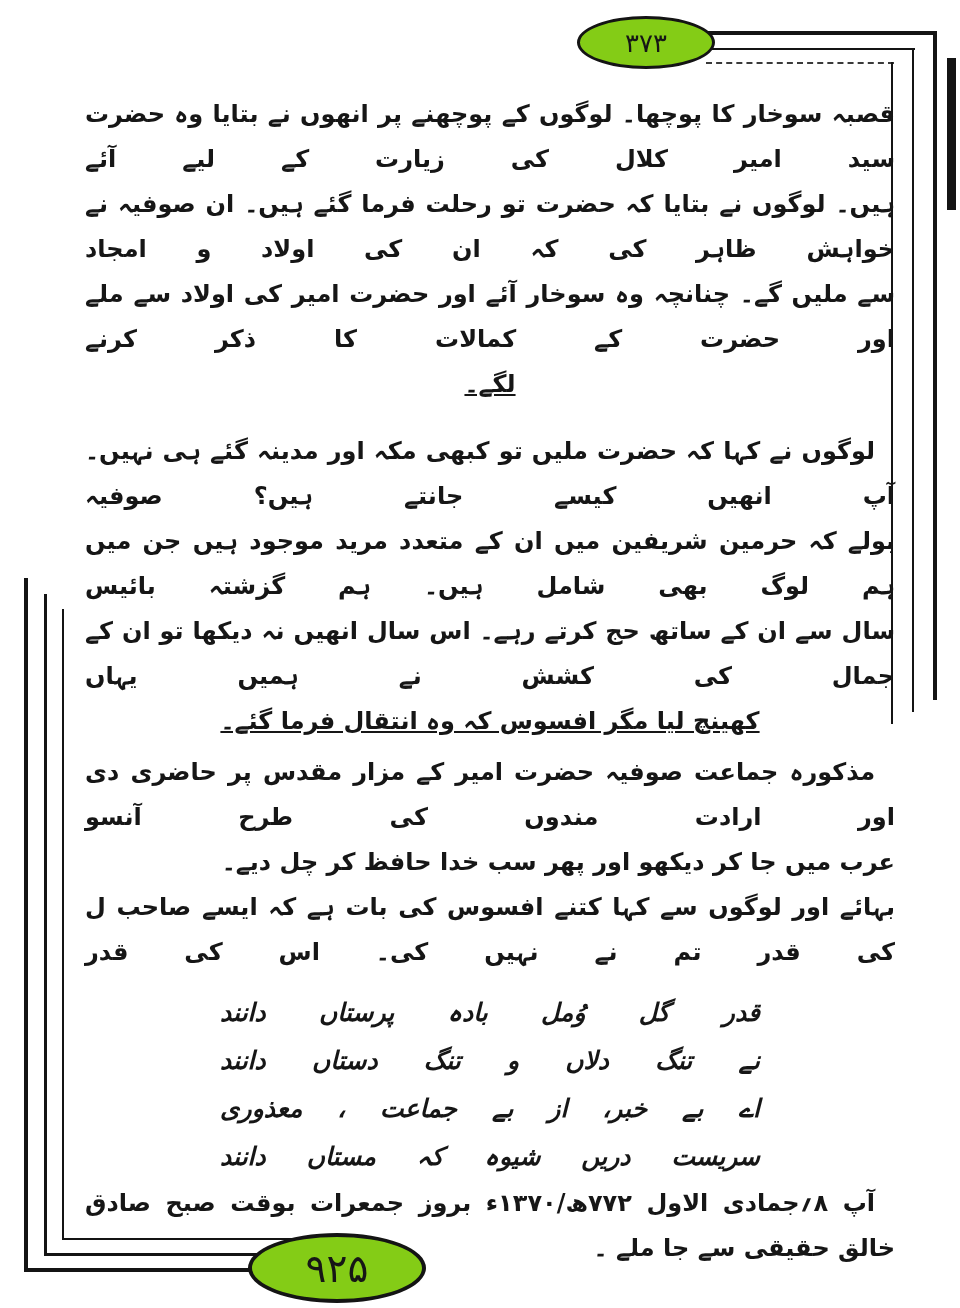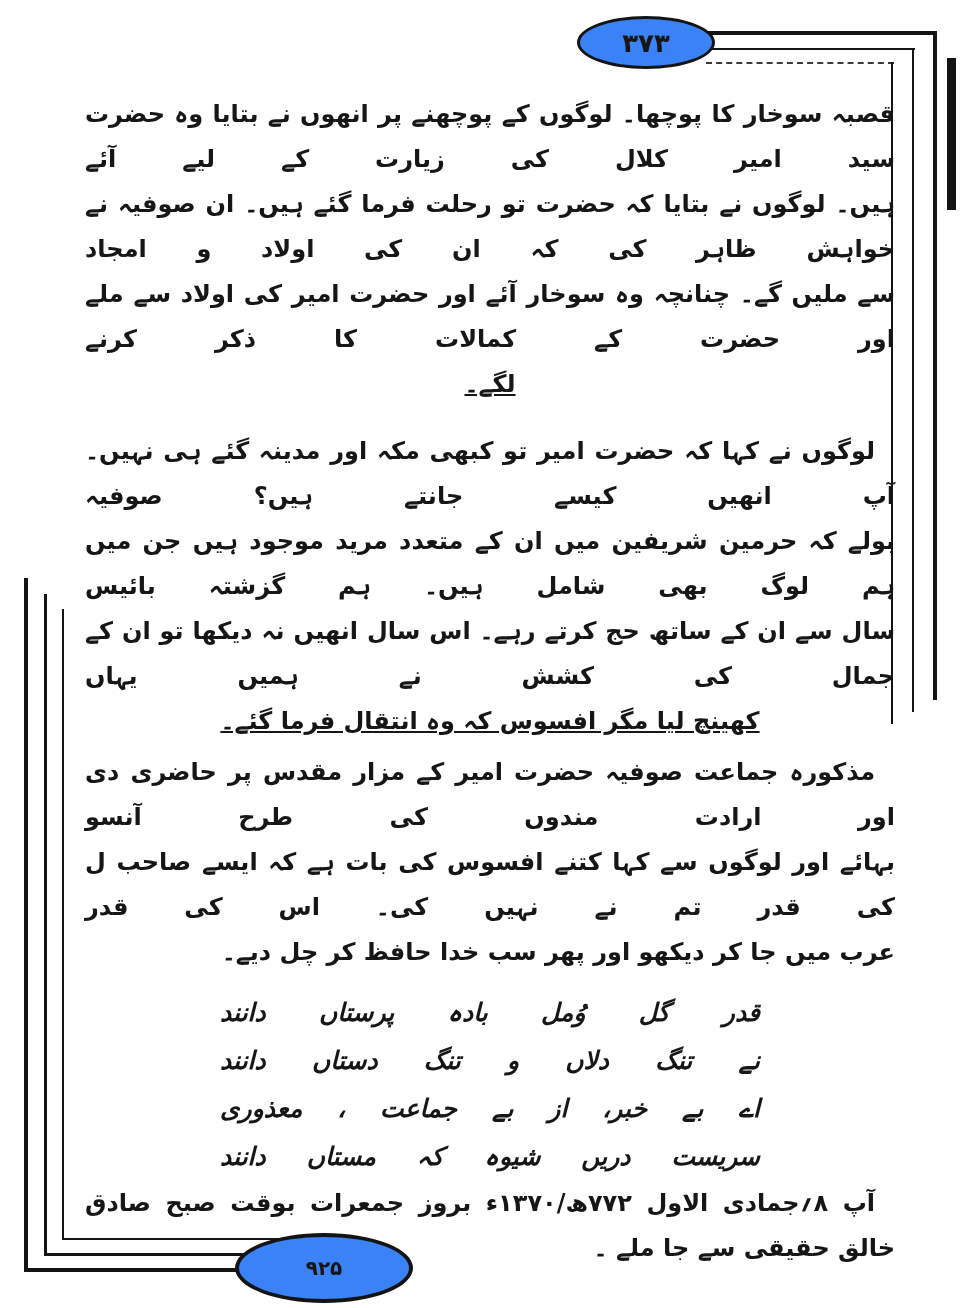--- a/index.html
+++ b/index.html
@@ -7,24 +7,24 @@
     width:960px;height:1308px;position:relative;background:#ffffff;
     font-family:"DejaVu Sans", sans-serif;color:#161616;overflow:hidden;
   }
   
   .rule{position:absolute;background:#141414;}
   .rule-dashed{position:absolute;border-top:2px dashed #3a3a3a;background:none;}
   
   .cartouche{
     position:absolute;border:3px solid #141414;border-radius:50%;
     display:flex;align-items:center;justify-content:center;
-    background:#3b82f6;font-weight:bold;z-index:5;
+    background:#84cc16;font-weight:normal;z-index:5;
   }
   .cartouche.top{left:577px;top:16px;width:132px;height:47px;font-size:26px;}
-  .cartouche.bottom{left:235px;top:1233px;width:170px;height:62px;border-width:4px;font-size:20px;}
+  .cartouche.bottom{left:248px;top:1233px;width:170px;height:62px;border-width:4px;font-size:39px;}
   
   .text-block{
     position:absolute;top:92px;left:85px;width:810px;
     direction:rtl;font-weight:700;
   }
   .line{
     font-size:24px;line-height:45px;
     text-align:justify;text-align-last:justify;
   }
   .last-right{text-align-last:right;}
@@ -63,29 +63,29 @@
 </div>
 
 <div class="text-block">
   <div class="para">
       <div class="line">قصبہ سوخار کا پوچھا۔ لوگوں کے پوچھنے پر انھوں نے بتایا وہ حضرت سید امیر کلال کی زیارت کے لیے آئے</div>
       <div class="line">ہیں۔ لوگوں نے بتایا کہ حضرت تو رحلت فرما گئے ہیں۔ ان صوفیہ نے خواہش ظاہر کی کہ ان کی اولاد و امجاد</div>
       <div class="line">سے ملیں گے۔ چنانچہ وہ سوخار آئے اور حضرت امیر کی اولاد سے ملے اور حضرت کے کمالات کا ذکر کرنے</div>
       <div class="line last-center">لگے۔</div>
     </div>
   <div class="para mt-l indent">
-      <div class="line">لوگوں نے کہا کہ حضرت امیر تو کبھی مکہ اور مدینہ گئے ہی نہیں۔ آپ انھیں کیسے جانتے ہیں؟ صوفیہ</div>
+      <div class="line">لوگوں نے کہا کہ حضرت ملیں تو کبھی مکہ اور مدینہ گئے ہی نہیں۔ آپ انھیں کیسے جانتے ہیں؟ صوفیہ</div>
       <div class="line">بولے کہ حرمین شریفین میں ان کے متعدد مرید موجود ہیں جن میں ہم لوگ بھی شامل ہیں۔ ہم گزشتہ بائیس</div>
       <div class="line">سال سے ان کے ساتھ حج کرتے رہے۔ اس سال انھیں نہ دیکھا تو ان کے جمال کی کشش نے ہمیں یہاں</div>
       <div class="line last-center">کھینچ لیا مگر افسوس کہ وہ انتقال فرما گئے۔</div>
     </div>
   <div class="para mt-m indent">
       <div class="line">مذکورہ جماعت صوفیہ حضرت امیر کے مزار مقدس پر حاضری دی اور ارادت مندوں کی طرح آنسو</div>
+      <div class="line last-right">عرب میں جا کر دیکھو اور پھر سب خدا حافظ  کر چل دیے۔</div>
       <div class="line">بہائے اور لوگوں سے کہا کتنے افسوس کی بات ہے کہ ایسے صاحب  ل کی قدر تم نے نہیں کی۔ اس کی قدر</div>
-      <div class="line last-right">عرب میں جا کر دیکھو اور پھر سب خدا حافظ  کر چل دیے۔</div>
     </div>
   <div class="poem">
       <div class="line">قدر گل وُمل بادہ پرستاں دانند</div>
       <div class="line">نے تنگ دلاں و تنگ دستاں دانند</div>
       <div class="line">اے بے خبر، از بے جماعت ، معذوری</div>
       <div class="line last-justify">سریست دریں شیوہ کہ مستاں دانند</div>
     </div>
   <div class="para indent">
       <div class="line last-right">آپ ۸؍جمادی الاول ۷۷۲ھ/۱۳۷۰ء بروز جمعرات بوقت صبح صادق خالق حقیقی سے جا ملے ۔</div>
     </div>

